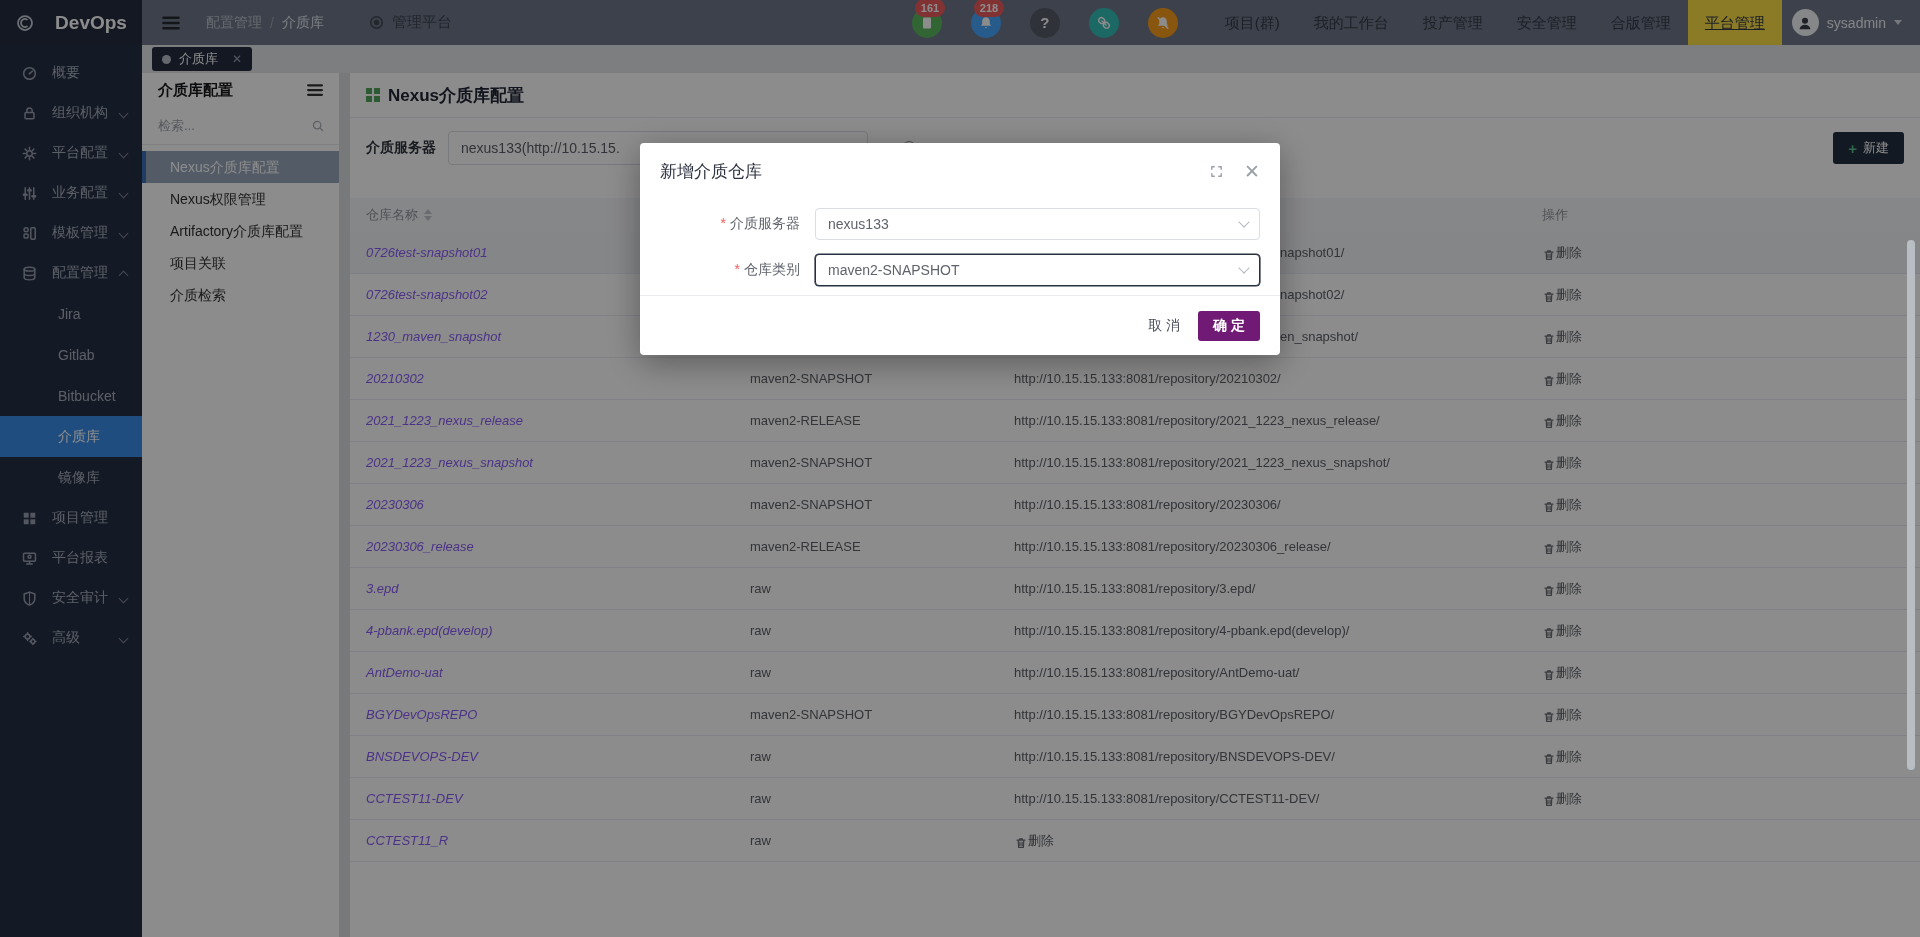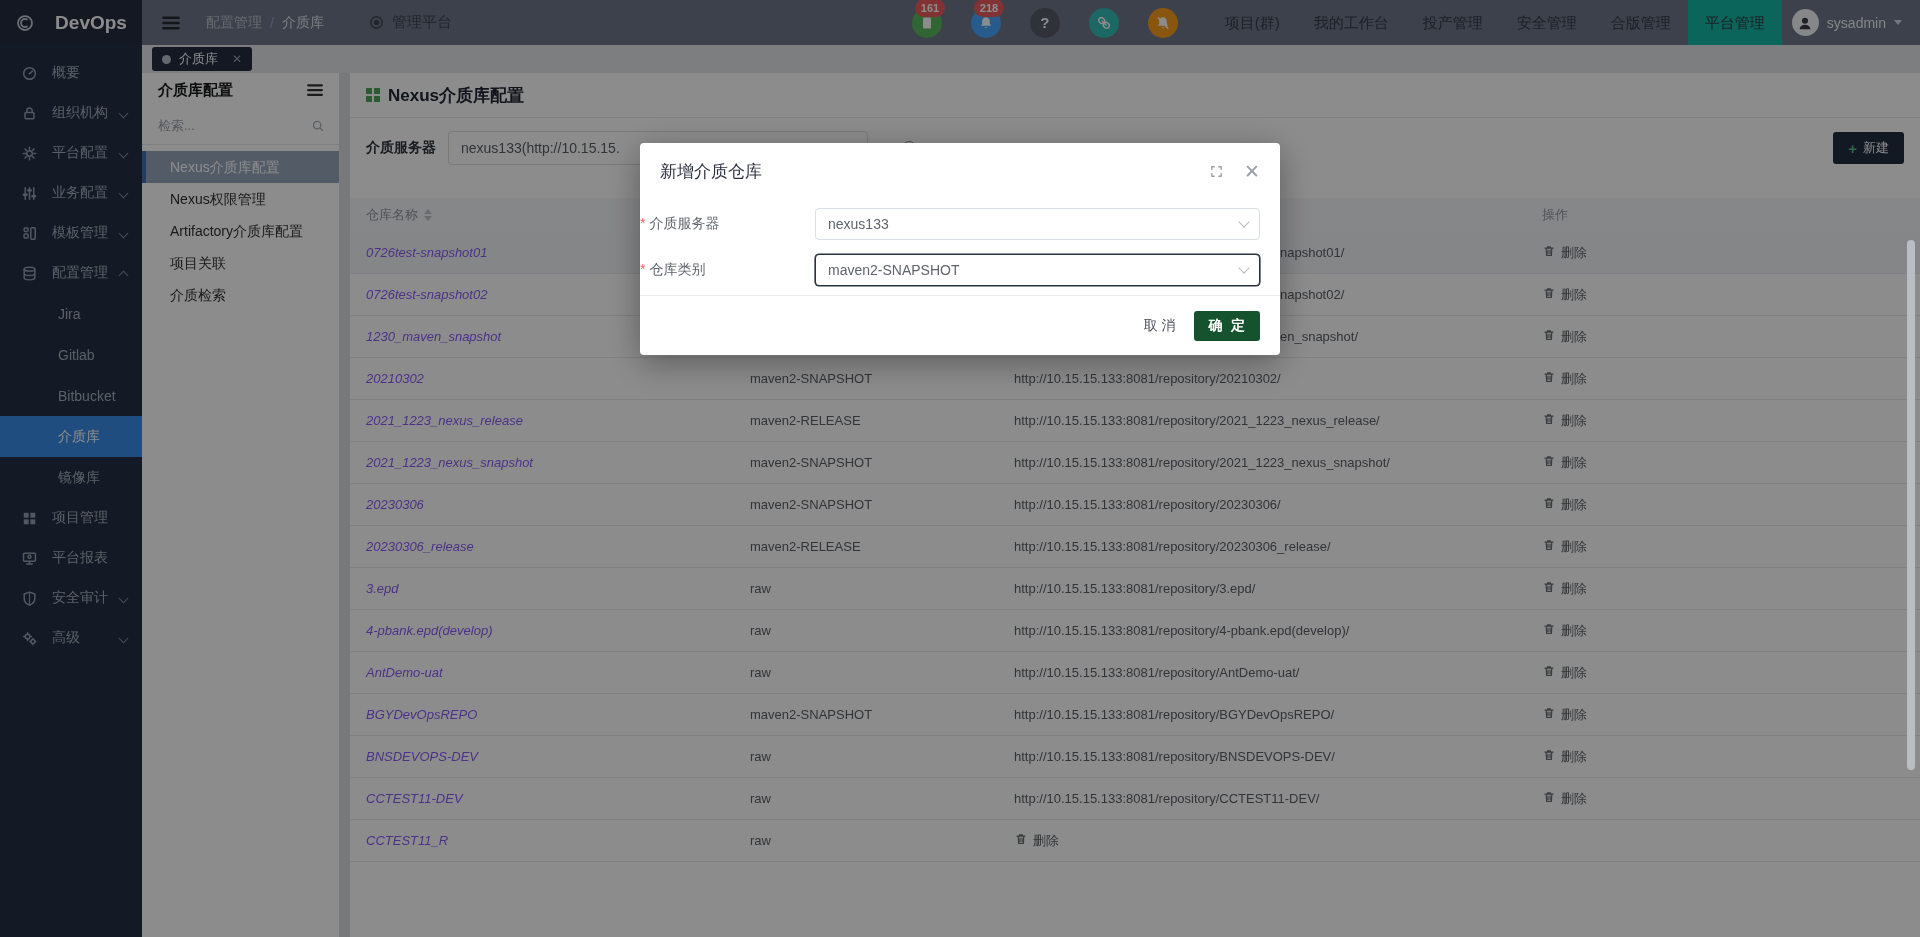--- a/index.html
+++ b/index.html
@@ -17,21 +17,21 @@
   .platform { margin-left:44px; display:flex; align-items:center; gap:7px; color:#3f4552; font-size:15px; }
   .platform .icon { font-size:17px; }
   .nav-spacer { flex:1; }
   .badges { display:flex; gap:29px; margin-right:30px; }
   .badge { position:relative; }
   .badge .circle { width:30px; height:30px; border-radius:50%; display:flex; align-items:center; justify-content:center; color:#fff; font-size:16px; cursor:pointer; }
   .badge .pill { position:absolute; top:-9px; left:3px; background:#ee5b60; color:#fff; font-size:11px; height:18px; line-height:18px; padding:0 6px; border-radius:9px; font-weight:bold; }
   .qmark { font-weight:bold; font-size:15px; font-family:"Liberation Sans",sans-serif; }
   .menu { display:flex; height:45px; }
   .menu-item { padding:0 17px; line-height:45px; color:#343b47; font-size:15px; cursor:pointer; white-space:nowrap; }
-  .menu-item.active { background:#14b8a6; }
+  .menu-item.active { background:#fde047;text-decoration:underline; }
   .user { display:flex; align-items:center; gap:8px; padding:0 18px 0 10px; cursor:pointer; }
   .avatar { width:27px; height:27px; background:#f4f6f9; border-radius:50%; display:flex; align-items:center; justify-content:center; color:#3a3f4a; font-size:18px; overflow:hidden; }
   .username { color:#eef1f6; font-size:14px; }
   .caret-down { width:0; height:0; border-left:4px solid transparent; border-right:4px solid transparent; border-top:5px solid #d7dbe2; }
 
   
   .body-row { display:flex; height:892px; }
   .sidebar { width:142px; flex:none; background:#262f45; padding-top:8px; }
   .side-item { height:40px; display:flex; align-items:center; padding-left:21px; color:#a6aebb; font-size:14px; cursor:pointer; position:relative; }
   .side-item .icon { font-size:17px; margin-right:14px; color:#98a1b0; }
@@ -80,42 +80,42 @@
   .thead .cell { color:#8f939a; font-size:13px; }
   .cell { display:flex; align-items:center; padding-left:16px; white-space:nowrap; overflow:hidden; }
   .drow { height:42px; border-bottom:1px solid #e9ecf1; }
   .drow.hover { background:#f3f5f8; }
   .drow .cell { color:#5c6066; font-size:13px; }
   .cell.name { color:#8b5cf6;font-style:italic; }
   .sorter { display:inline-flex; flex-direction:column; gap:2px; margin-left:6px; }
   .sorter i { width:0; height:0; border-left:4px solid transparent; border-right:4px solid transparent; }
   .sorter .up { border-bottom:5px solid #c0c4cc; }
   .sorter .dn { border-top:5px solid #c0c4cc; }
-  .op-del { display:flex; align-items:flex-start; gap:5px; cursor:pointer; color:#5c6066; }
+  .op-del { display:flex; align-items:flex-end; cursor:pointer; color:#5c6066; }
   .op-del .icon { font-size:14px; color:#6a6e75; }
 
   
   .overlay { position:fixed; inset:0; background:rgba(0,0,0,0.45); z-index:50; }
   .scroll-thumb { position:fixed; right:5px; top:240px; width:8px; height:530px; background:#b9bdc4; border-radius:4px; z-index:60; }
   .modal { position:fixed; left:640px; top:143px; width:640px; height:212px; background:#fff; border-radius:4px; box-shadow:0 8px 34px rgba(0,0,0,0.35); z-index:100; }
   .modal-head { padding:17px 20px 0 20px; display:flex; align-items:center; }
   .modal-title { font-size:17px; color:#2e3340; flex:1; }
   .modal-icons { display:flex; gap:20px; align-items:center; color:#9aa0a8; }
   .modal-icons .icon { font-size:15px; cursor:pointer; }
   .modal-close { font-size:19px; line-height:1; cursor:pointer; font-family:"DejaVu Sans",sans-serif; }
   .modal-body { padding-top:25px; }
   .frow { display:flex; align-items:center; margin-bottom:14px; }
-  .flabel { width:160px; font-size:14px; color:#5f646c; flex:none; }
+  .flabel { width:160px; text-align:right; font-size:14px; color:#5f646c; flex:none; }
   .req { color:#f45c5c; margin-right:4px; }
   .fctrl { margin-left:15px; width:445px; height:32px; border:1px solid #d9dde4; border-radius:4px; display:flex; align-items:center; padding:0 12px; font-size:14px; color:#5f646c; position:relative; background:#fff; }
   .fctrl.focused { border-color:#27303f; box-shadow:0 0 0 0.6px #27303f; }
   .fctrl .sel-caret { position:absolute; right:11px; top:11px; width:8px; height:8px; border-right:1.4px solid #b4b9c2; border-bottom:1.4px solid #b4b9c2; transform:rotate(45deg); margin-top:-2px; }
   .modal-foot { position:absolute; bottom:0; left:0; right:0; height:60px; border-top:1px solid #e8eaee; display:flex; align-items:center; justify-content:flex-end; padding-right:20px; gap:18px; }
   .btn-cancel { background:none; border:none; color:#4a4f59; font-size:14px; cursor:pointer; font-family:inherit; }
-  .btn-ok { background:#14532d; color:#fff; border:none; border-radius:3px; height:30px; padding:0 15px; font-size:14px; cursor:pointer; font-family:Liberation Mono, monospace; font-weight:bold; }
+  .btn-ok { background:#701a75; color:#fff; border:none; border-radius:3px; height:30px; padding:0 15px; font-size:14px; cursor:pointer; font-family:Liberation Sans, sans-serif; font-weight:bold; }
 </style>
 </head>
 <body>
 
 <header class="navbar">
   <div class="logo">
     <span class="icon">
         <svg viewBox="0 0 16 16" fill="none" stroke="currentColor" stroke-width="1.4" stroke-linecap="round" stroke-linejoin="round">
           <circle cx="8" cy="8" r="5.6"></circle>
           <path d="M9.5 5.2a3.2 3.2 0 1 0 0 5.6"></path>

